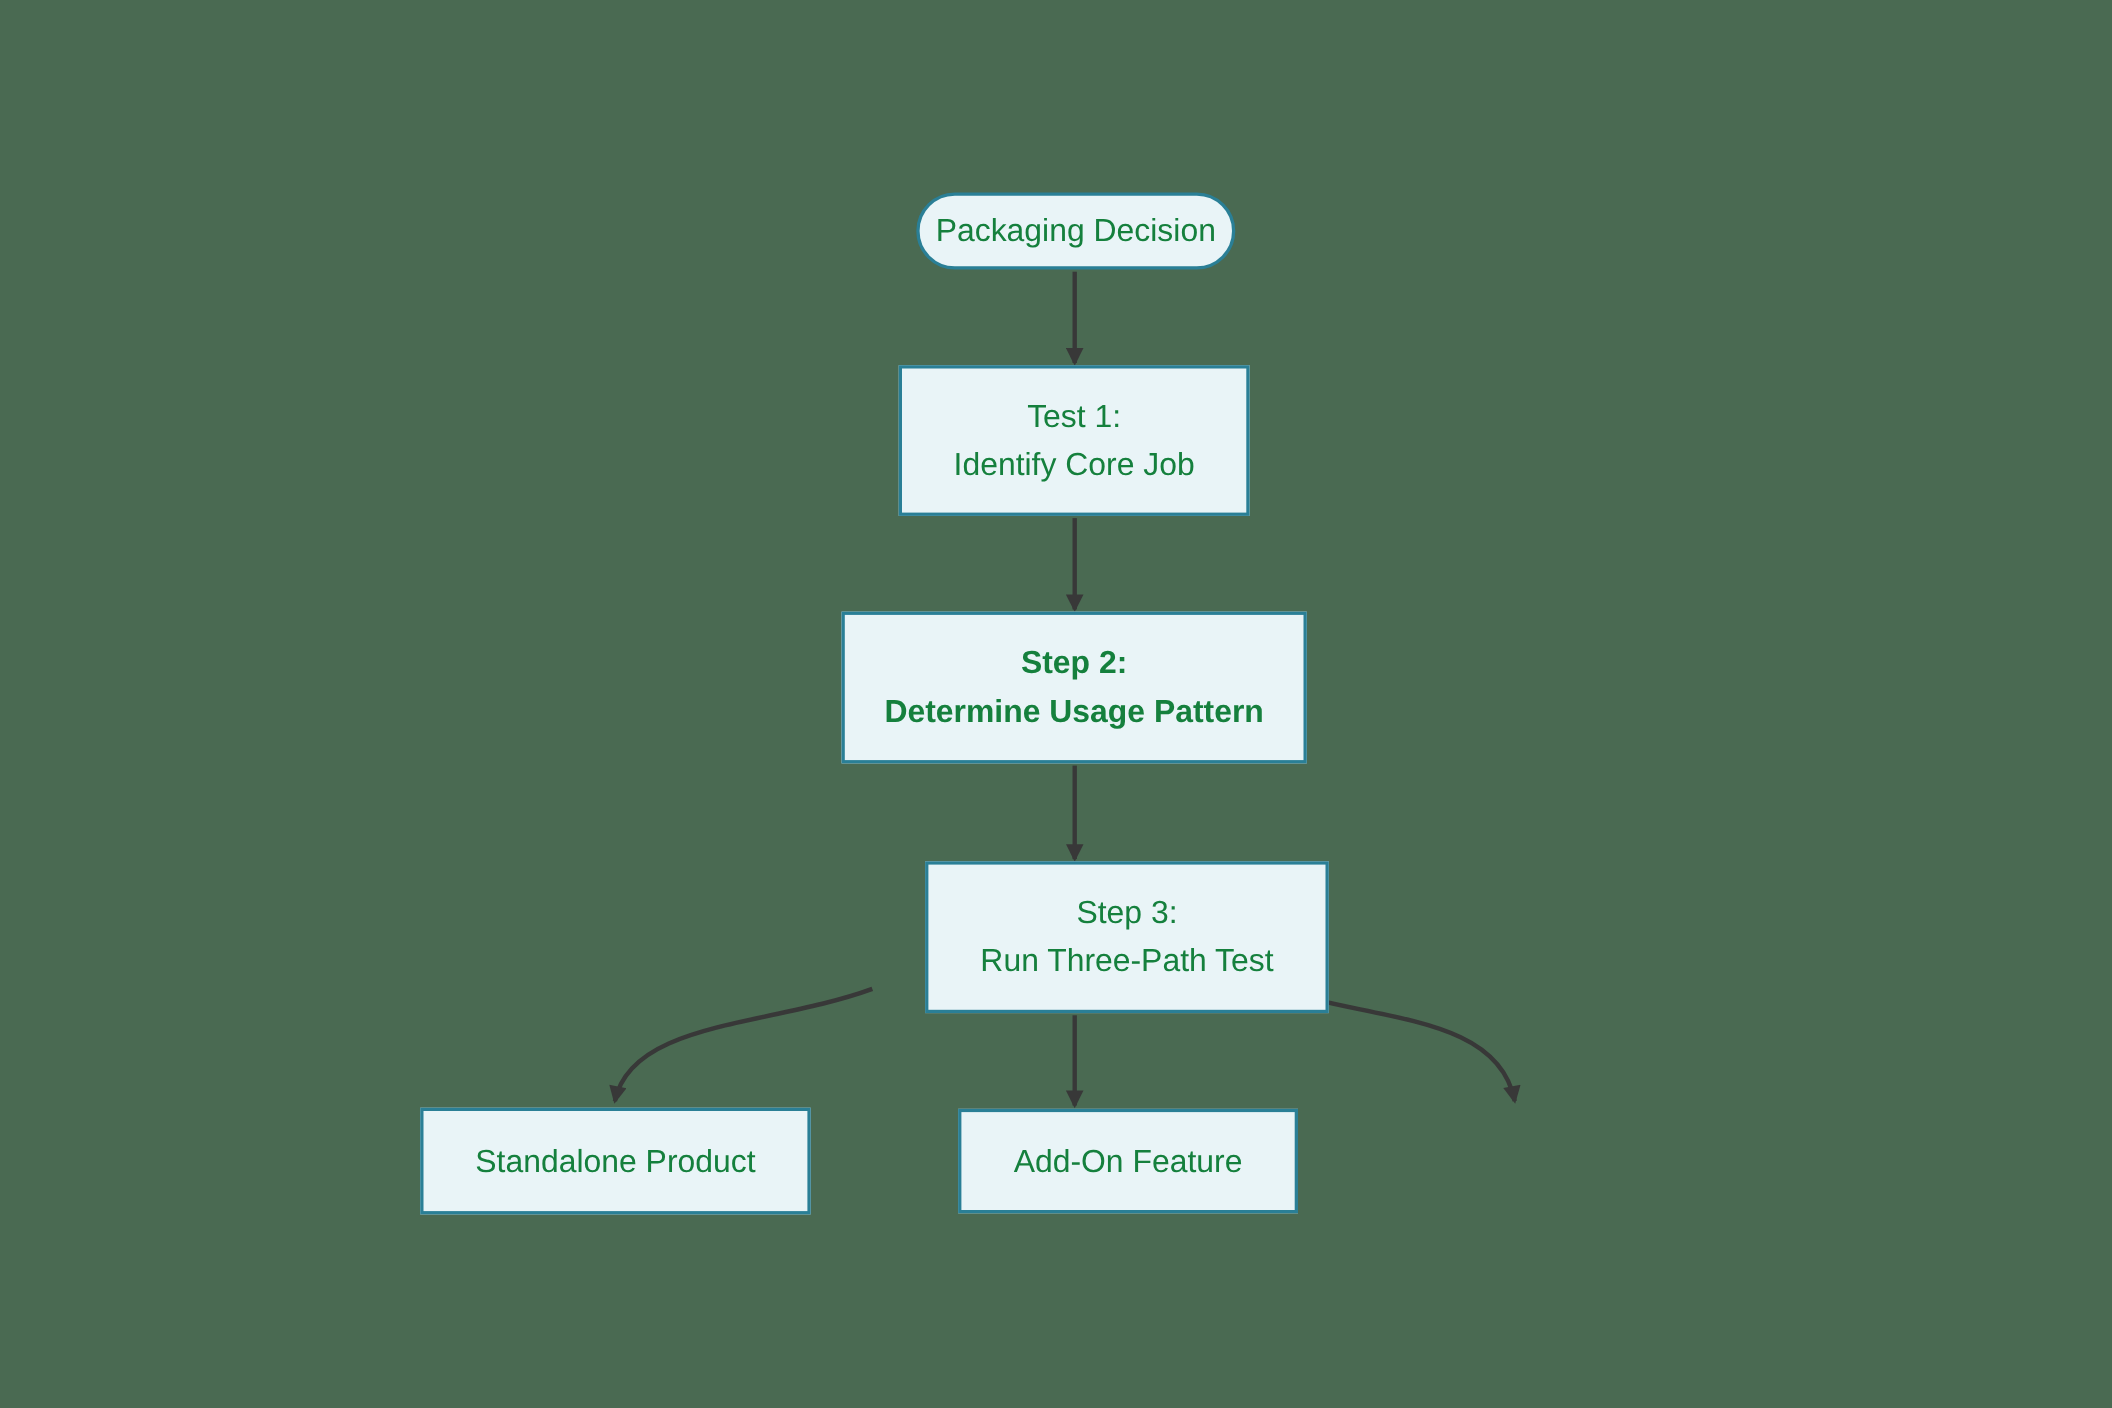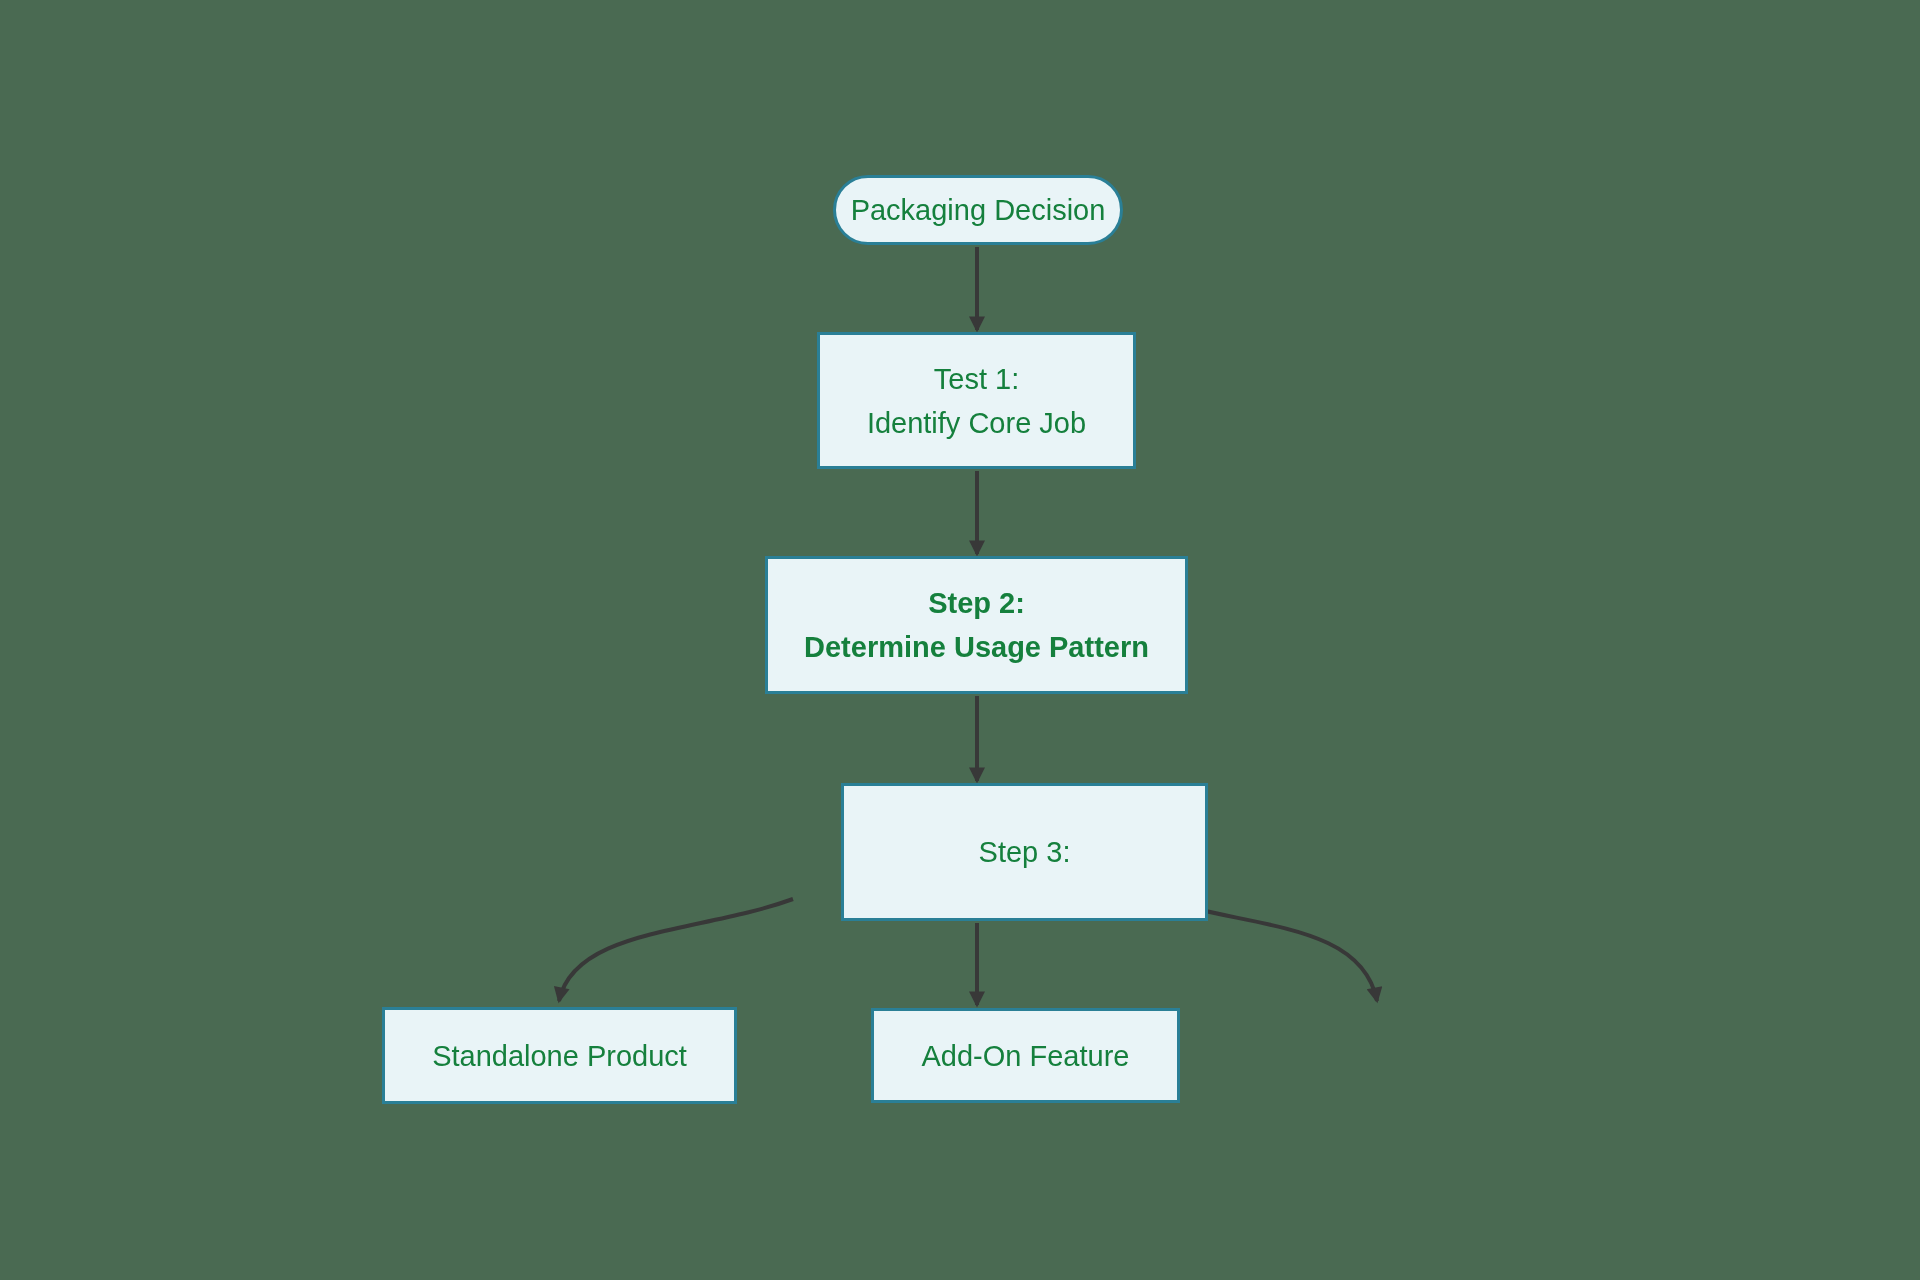--- a/index.html
+++ b/index.html
@@ -78,20 +78,21 @@
     <span>Identify Core Job</span>
   </div>
 
   <div class="node" id="n-step2">
     <span>Step 2:</span>
     <span>Determine Usage Pattern</span>
   </div>
 
   <div class="node" id="n-step3">
     <span>Step 3:</span>
+    <span>Run Three-Path Test</span>
   </div>
 
   <div class="node" id="n-out1">
     <span>Standalone Product</span>
   </div>
 
   <div class="node" id="n-out2">
     <span>Add-On Feature</span>
   </div>
 

